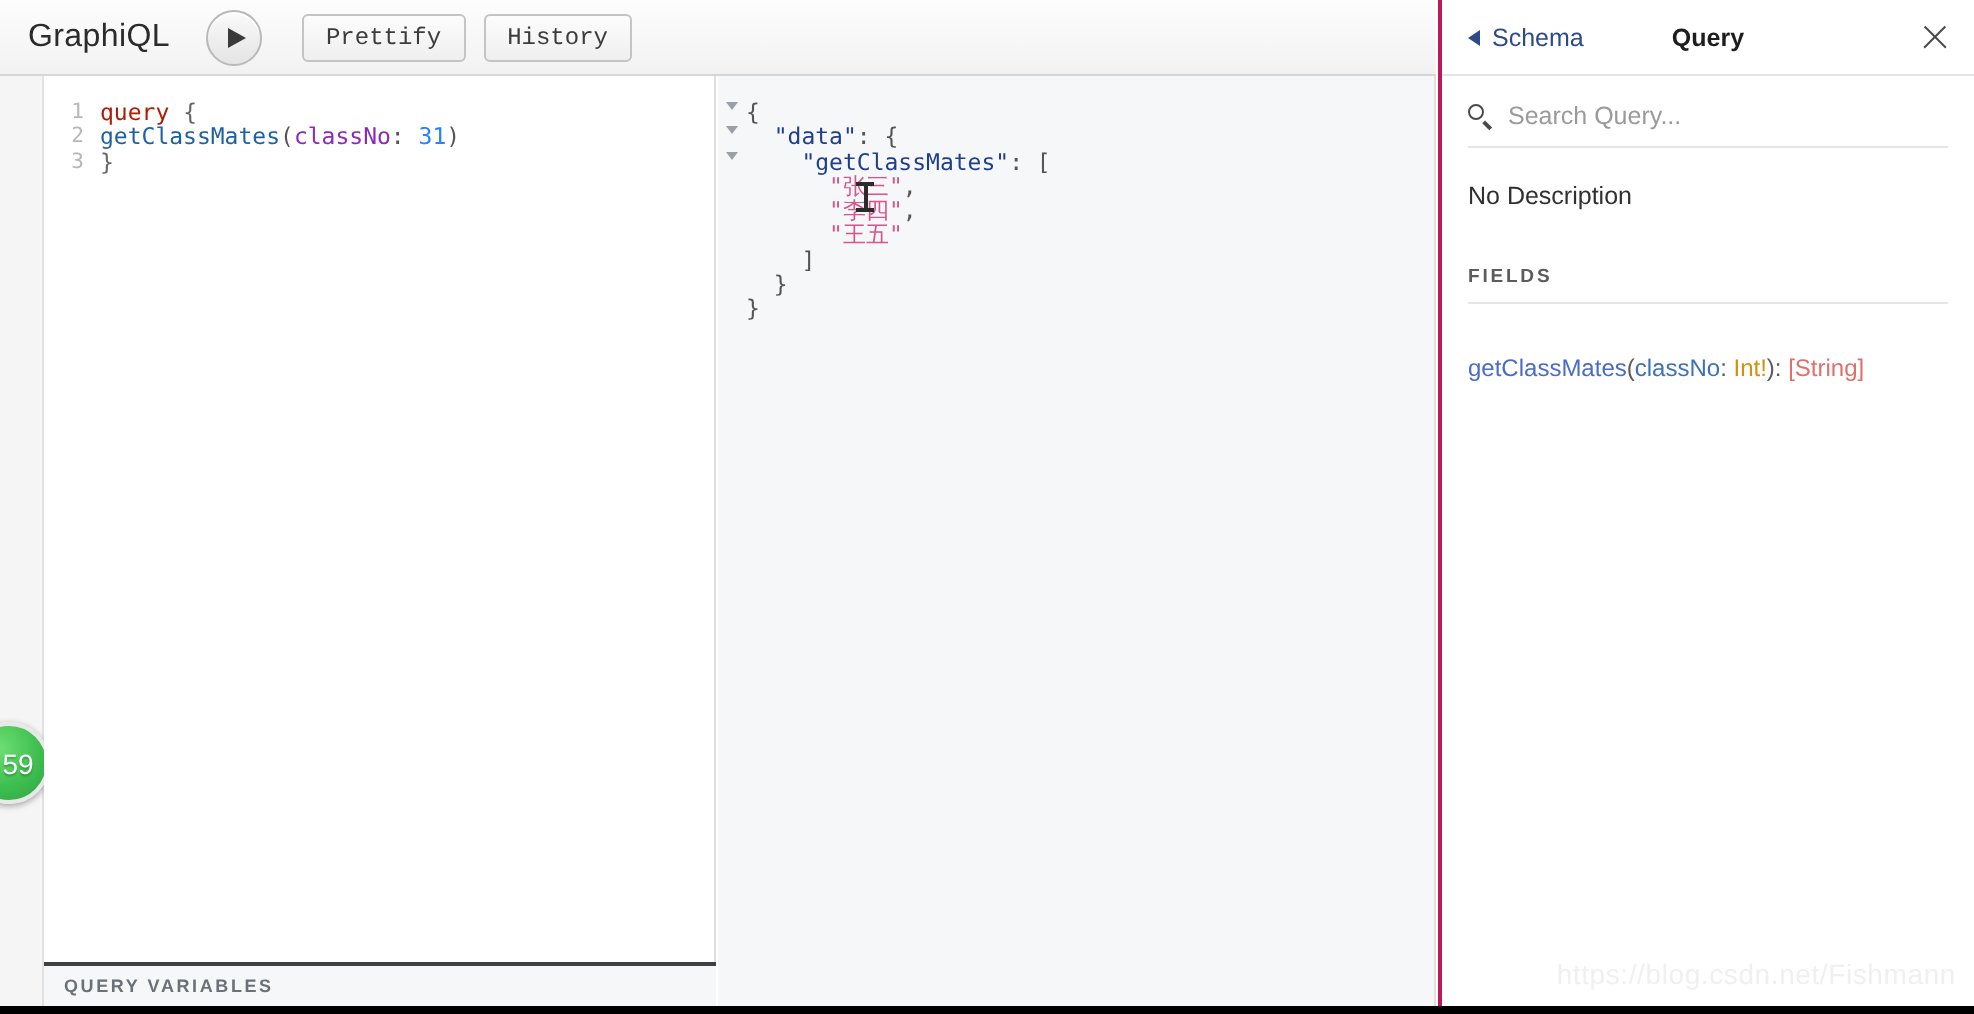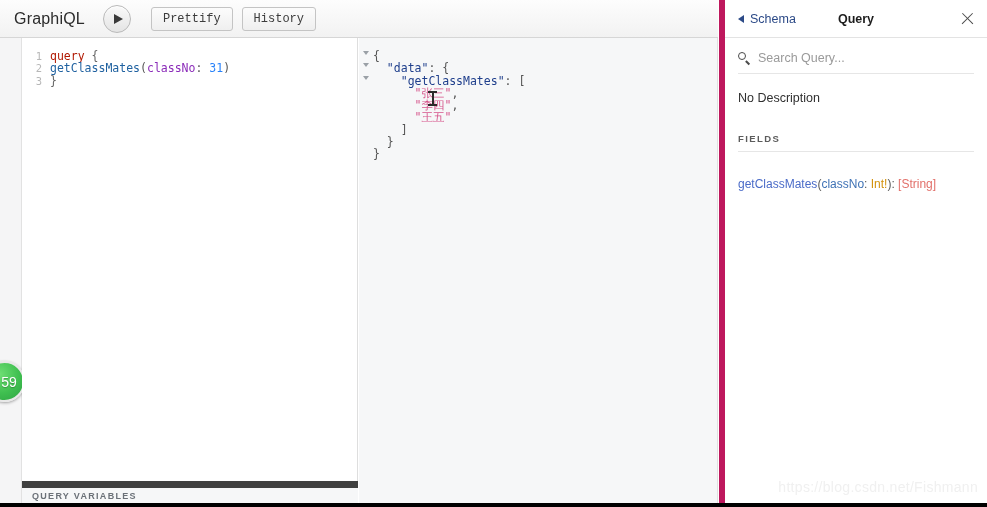--- a/index.html
+++ b/index.html
@@ -161,21 +161,21 @@
   .tk-brace { color: #666666; }
 
   
   .qv-bar {
     position: absolute;
     left: 22px;
     top: 481px;
     width: 336px;
     height: 22px;
     background: #f6f7f8;
-    border-top: 7px solid #404040;
+    border-top: 2px solid #404040;
     box-sizing: border-box;
     display: flex;
     align-items: center;
     padding-left: 10px;
     cursor: pointer;
   }
   .qv-bar span {
     font-size: 9px;
     font-weight: bold;
     letter-spacing: 1.3px;
@@ -259,21 +259,21 @@
     display: block;
   }
 
   
   .docs {
     position: absolute;
     left: 719px; top: 0;
     width: 268px;
     height: 507px;
     background: #ffffff;
-    border-left: 6px solid #be185d;
+    border-left: 2px solid #be185d;
     box-sizing: border-box;
   }
   .docs-header {
     position: relative;
     height: 38px;
     border-bottom: 1px solid #e3e3e3;
     display: flex;
     align-items: center;
     box-sizing: border-box;
   }

